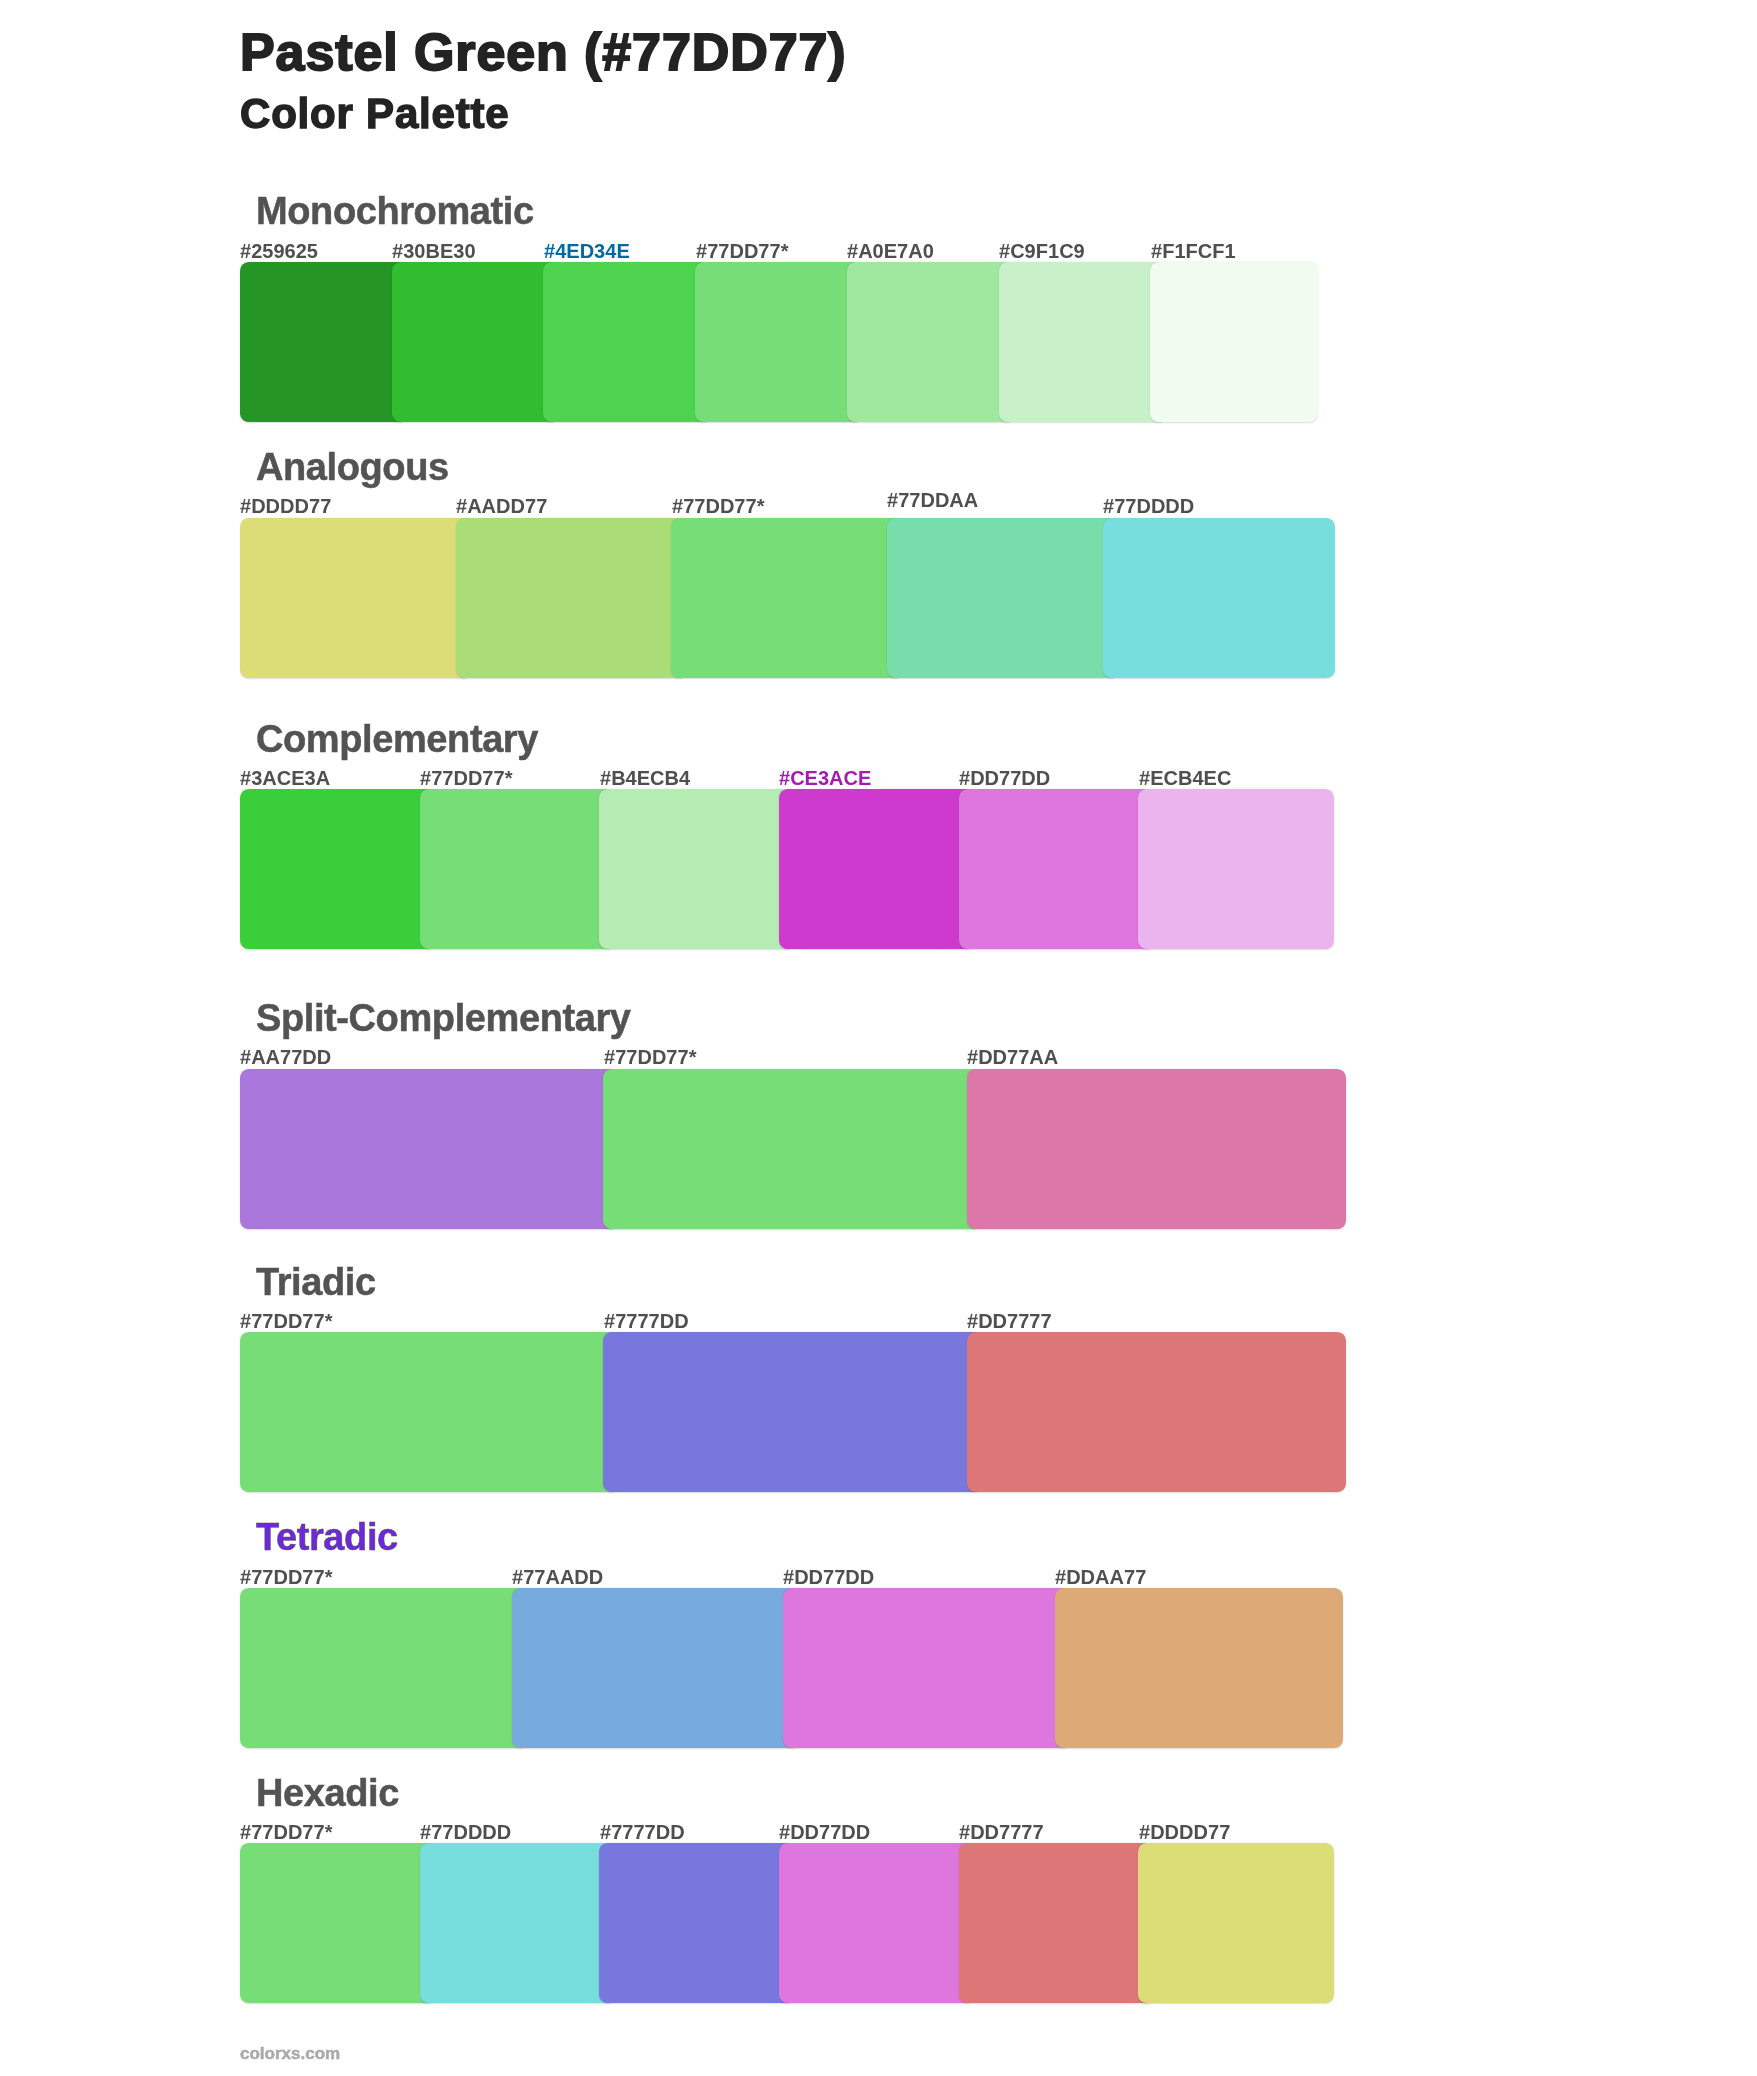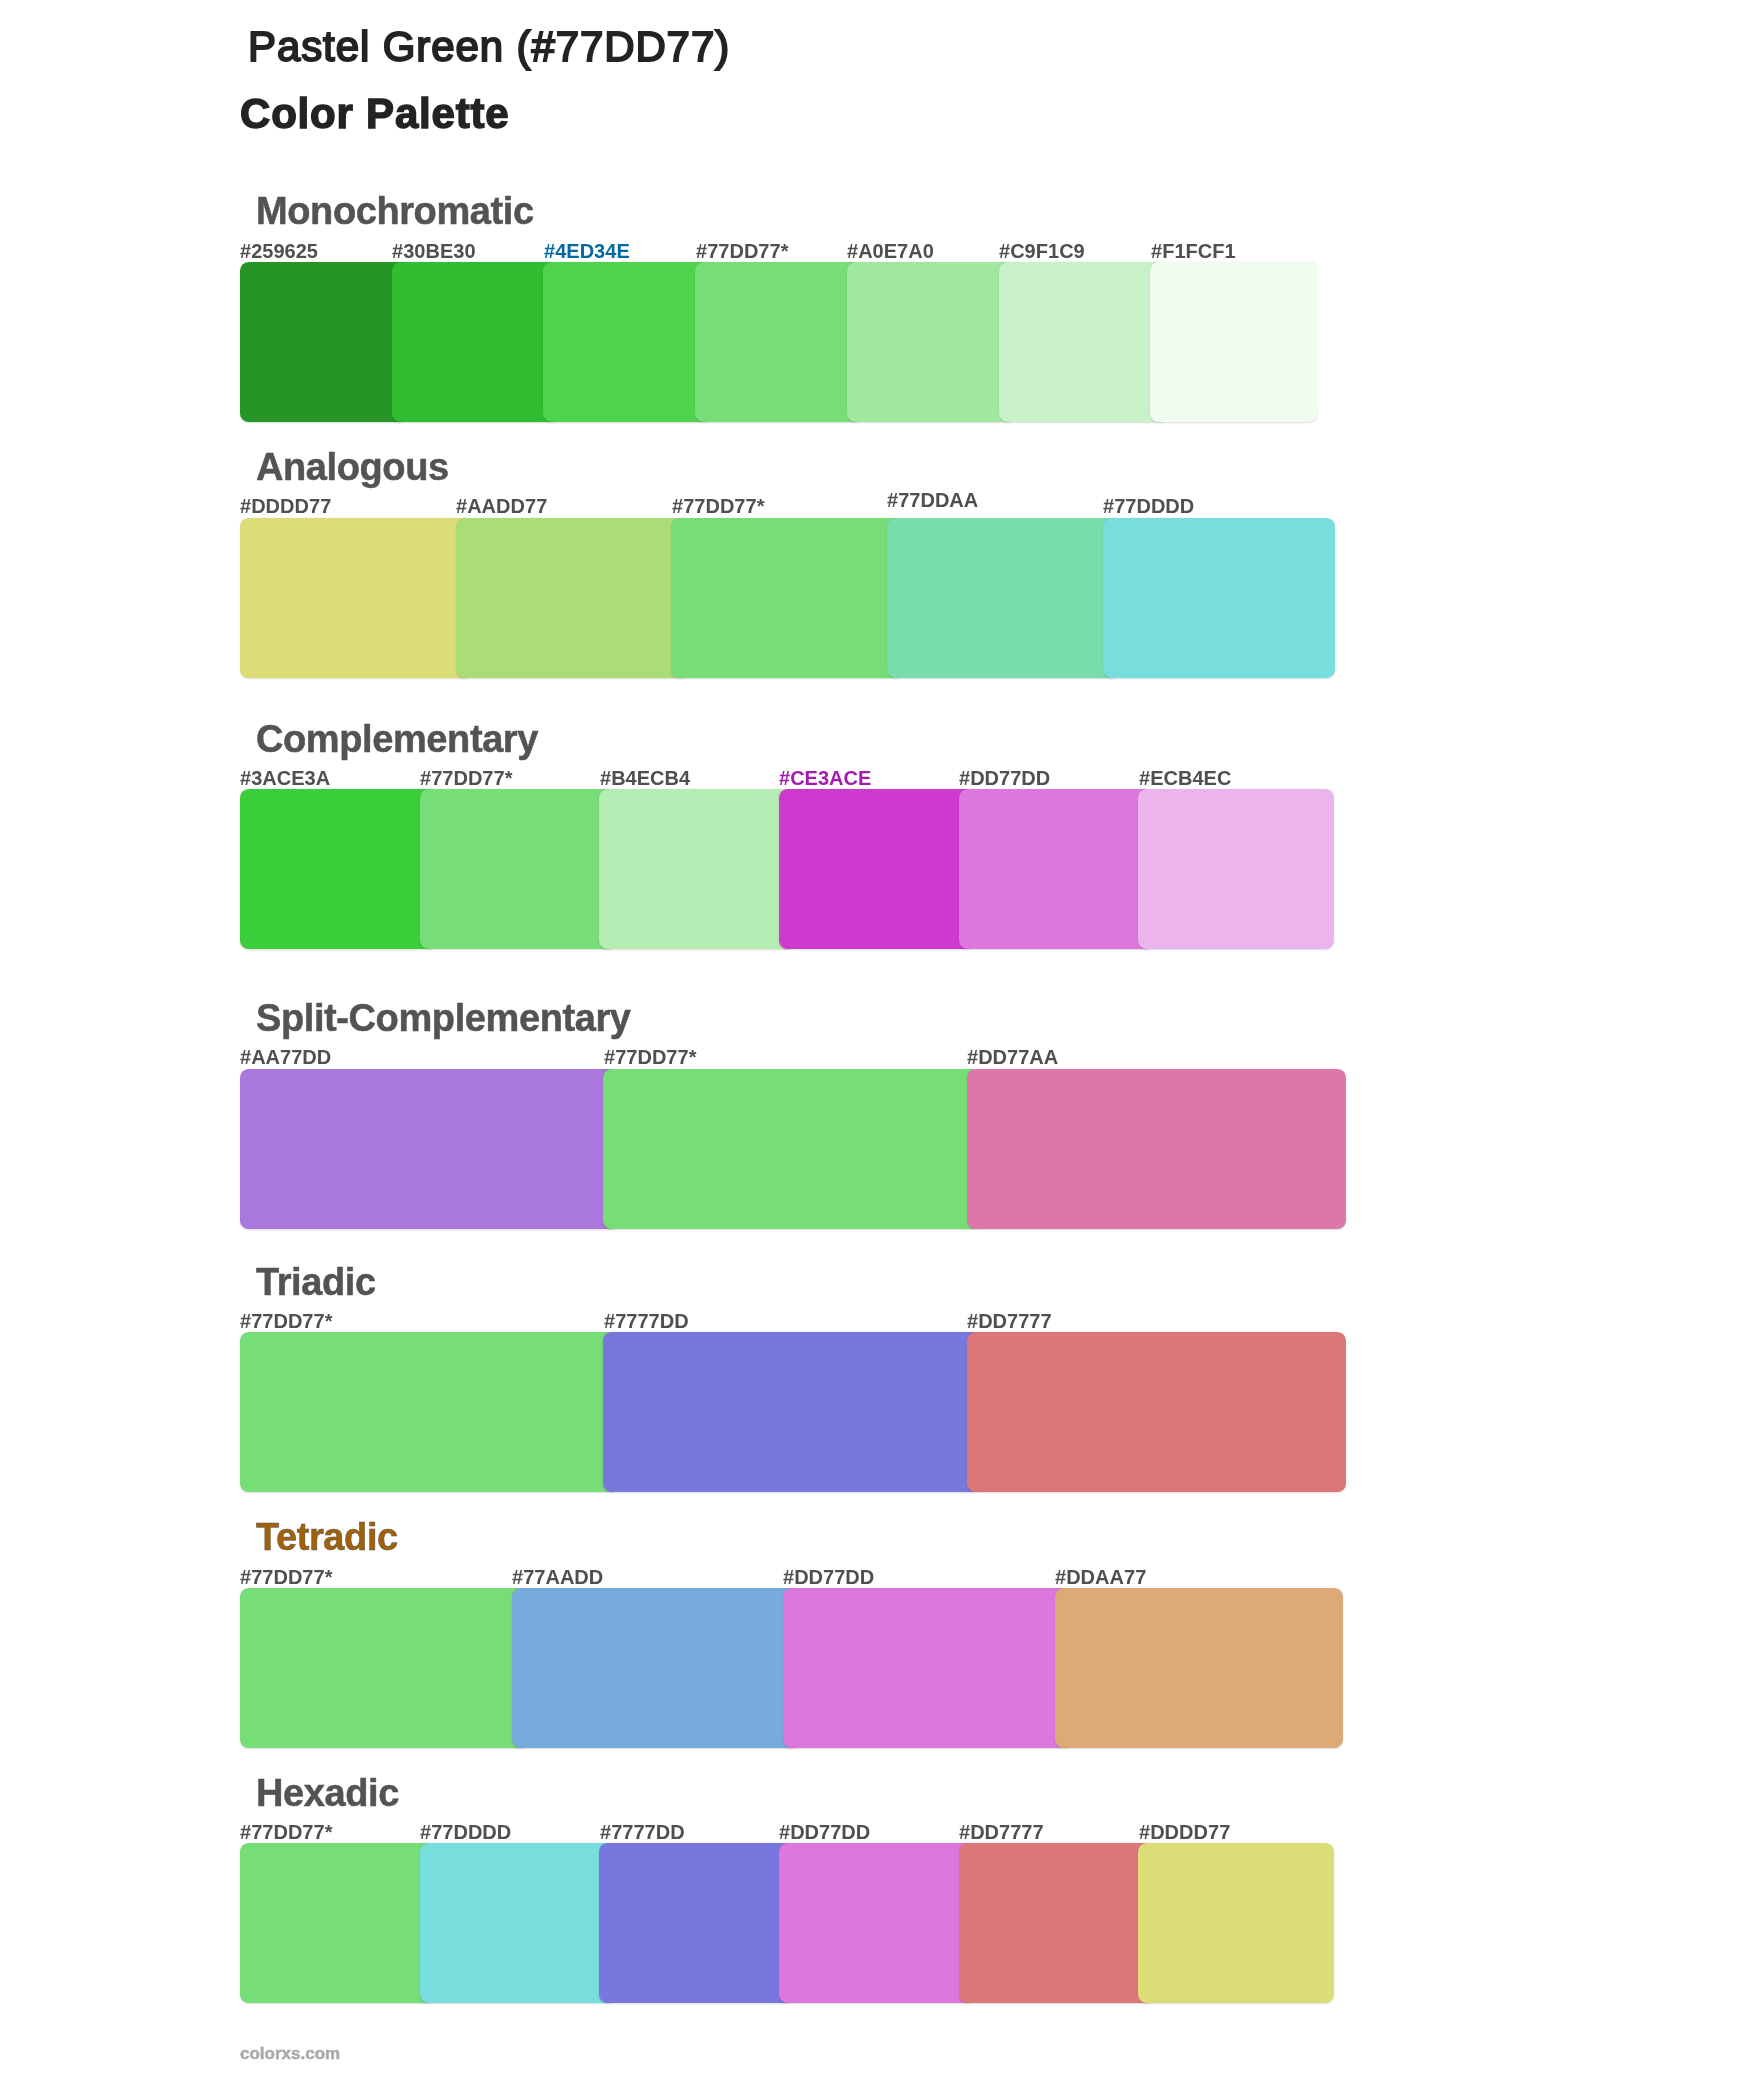--- a/index.html
+++ b/index.html
@@ -4,21 +4,21 @@
 <title>Pastel Green (#77DD77) Color Palette</title>
 <style>
   html,body{margin:0;padding:0;}
   body{
     width:1757px;height:2077px;background:#ffffff;
     font-family:"Liberation Sans", sans-serif;
     -webkit-font-smoothing:antialiased;
   }
   .page{position:relative;width:1757px;height:2077px;overflow:hidden;}
   .sec-title,.lbl,#h1,#h2,#footer{-webkit-font-smoothing:antialiased;transform:translateZ(0);}
-  #h1{position:absolute;left:248px;font-size:42px;line-height:1;font-weight:400;color:#232323;letter-spacing:0.9px;white-space:nowrap;-webkit-text-stroke:1.9px #232323;}
+  #h1{position:absolute;left:240px;font-size:52px;line-height:1;font-weight:700;color:#232323;letter-spacing:0.9px;white-space:nowrap;-webkit-text-stroke:1.9px #232323;}
   #h2{position:absolute;left:240px;font-size:42px;line-height:1;font-weight:700;color:#232323;letter-spacing:0.8px;white-space:nowrap;-webkit-text-stroke:1.4px #232323;}
   .sec-title{position:absolute;left:256px;font-size:38px;line-height:1;font-weight:700;color:#535353;letter-spacing:-0.4px;white-space:nowrap;-webkit-text-stroke:0.5px #535353;}
   .row{position:absolute;left:240px;width:1078px;height:160px;}
   .sw{position:absolute;top:0;height:160px;border-radius:8.8px;box-shadow:0 0.8px 1.6px rgba(0,0,0,0.14);}
   .lbl{position:absolute;font-size:20px;letter-spacing:0.02px;line-height:1;font-weight:700;color:#4f4f4f;white-space:nowrap;}
   #footer{position:absolute;left:240px;font-size:17px;line-height:1;font-weight:700;color:#aaaaaa;white-space:nowrap;-webkit-text-stroke:0.5px #aaaaaa;}
 </style>
 </head>
 <body style="background: rgb(255, 255, 255);">
 
@@ -82,21 +82,21 @@
       </div>
       <div class="sec-title" style="color: rgb(83, 83, 83); -webkit-text-stroke-color: rgb(83, 83, 83); top: 1263px;">Triadic</div>
       <div class="lbl" style="color: rgb(79, 79, 79); left: 240px; top: 1311px;">#77DD77*</div>
       <div class="lbl" style="color: rgb(79, 79, 79); left: 604px; top: 1311px;">#7777DD</div>
       <div class="lbl" style="color: rgb(79, 79, 79); left: 967px; top: 1311px;">#DD7777</div>
       <div class="row" style="top: 1332px; width: 1106px;">
         <div class="sw" title="#77DD77*" style="left: 0px; width: 379px; background: rgb(119, 221, 119); z-index: 1;"></div>
         <div class="sw" title="#7777DD" style="left: 363px; width: 379px; background: rgb(119, 119, 221); z-index: 2;"></div>
         <div class="sw" title="#DD7777" style="left: 727px; width: 379px; background: rgb(221, 119, 119); z-index: 3;"></div>
       </div>
-      <div class="sec-title" style="color: #a16207; -webkit-text-stroke-color: rgb(83, 83, 83); top: 1518px;">Tetradic</div>
+      <div class="sec-title" style="color: #6d28d9; -webkit-text-stroke-color: rgb(83, 83, 83); top: 1518px;">Tetradic</div>
       <div class="lbl" style="color: rgb(79, 79, 79); left: 240px; top: 1567px;">#77DD77*</div>
       <div class="lbl" style="color: rgb(79, 79, 79); left: 512px; top: 1567px;">#77AADD</div>
       <div class="lbl" style="color: rgb(79, 79, 79); left: 783px; top: 1567px;">#DD77DD</div>
       <div class="lbl" style="color: rgb(79, 79, 79); left: 1055px; top: 1567px;">#DDAA77</div>
       <div class="row" style="top: 1588px; width: 1102px;">
         <div class="sw" title="#77DD77*" style="left: 0px; width: 288px; background: rgb(119, 221, 119); z-index: 1;"></div>
         <div class="sw" title="#77AADD" style="left: 272px; width: 288px; background: rgb(119, 170, 221); z-index: 2;"></div>
         <div class="sw" title="#DD77DD" style="left: 543px; width: 288px; background: rgb(221, 119, 221); z-index: 3;"></div>
         <div class="sw" title="#DDAA77" style="left: 815px; width: 288px; background: rgb(221, 170, 119); z-index: 4;"></div>
       </div>

